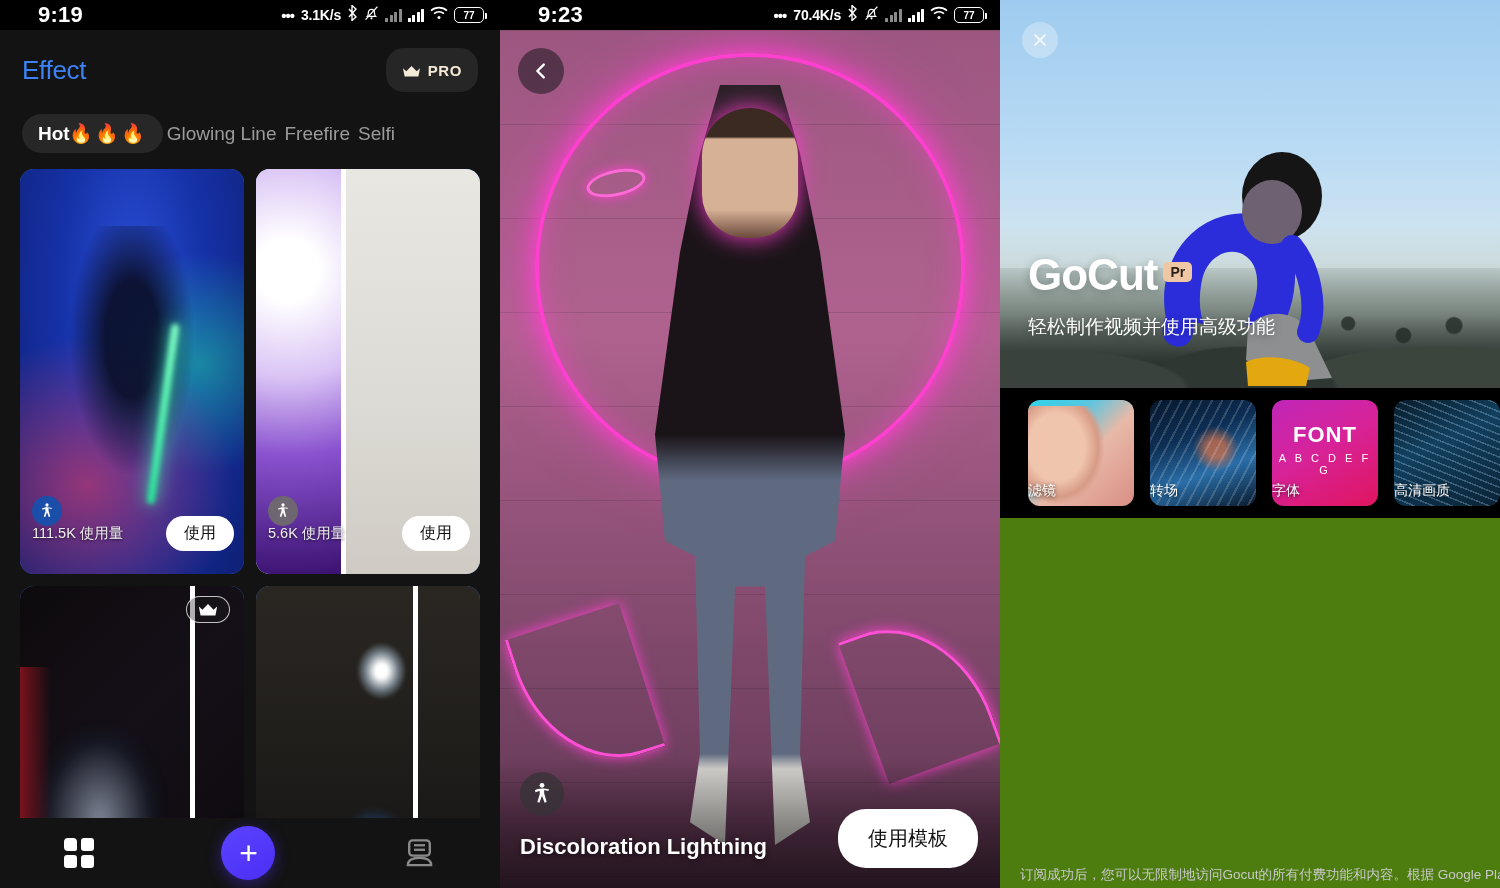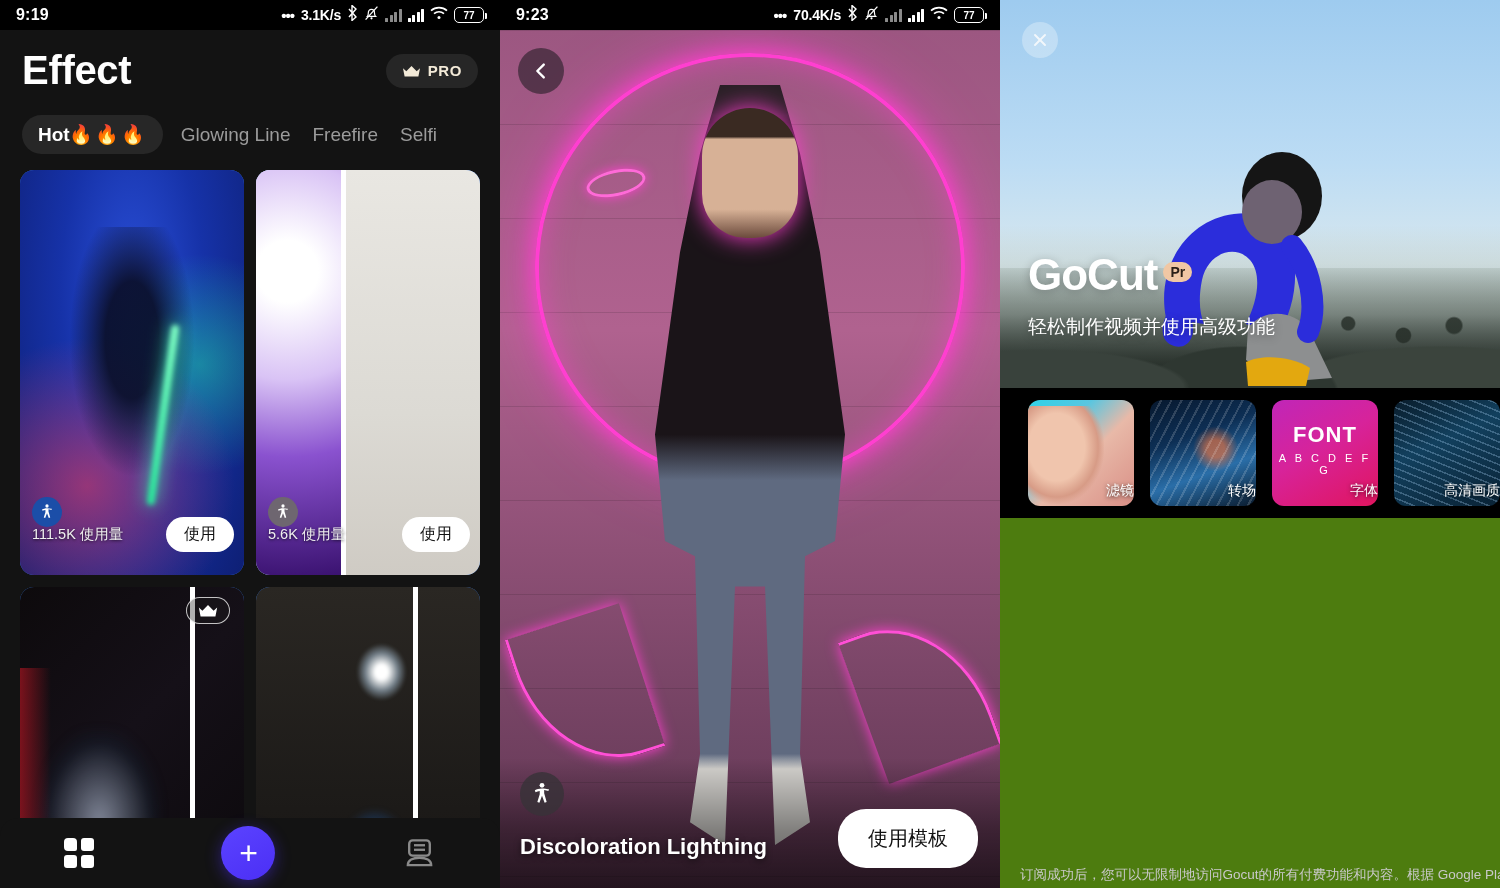--- a/index.html
+++ b/index.html
@@ -14,21 +14,21 @@
   .panel-a { width: 500px; background: #131313; }
   .panel-b { width: 500px; background: #000; }
   .panel-c { width: 500px; background: #4d7c0f; }
 
   
   .statusbar {
     height: 30px; background: #000; color: #fff;
     display: flex; align-items: center; justify-content: space-between;
     padding: 0 16px; position: relative; z-index: 40;
   }
-  .sb-time { font-size: 16px; font-weight: 700; letter-spacing: .2px; }
+  .sb-time { font-size: 22px; font-weight: 700; letter-spacing: .2px; margin-left: 22px; }
   .sb-right { display: flex; align-items: center; gap: 6px; }
   .sb-speed { font-size: 14px; font-weight: 700; letter-spacing: -.2px; }
   .sb-dots { letter-spacing: -1px; font-size: 15px; font-weight: 900; margin-right: 1px;}
   .ico { display: inline-block; vertical-align: middle; }
   .bars { display: inline-flex; align-items: flex-end; gap: 1.5px; height: 13px; }
   .bars i { display:block; width: 3px; background: #fff; border-radius: .5px; }
   .bars.dim i { background: #8a8a8a; }
   .bars i:nth-child(1){height:4px} .bars i:nth-child(2){height:6.5px}
   .bars i:nth-child(3){height:9.5px} .bars i:nth-child(4){height:13px}
   .batt {
@@ -37,30 +37,30 @@
     display: flex; align-items: center; justify-content: center;
     position: relative;
   }
   .batt:after{content:"";position:absolute;right:-4px;top:4.5px;width:2px;height:6px;background:#fff;border-radius:0 1px 1px 0;}
 
   
   .a-header {
     display: flex; align-items: center; justify-content: space-between;
     padding: 18px 22px 0 22px;
   }
-  .a-title { color: #ffffff; font-size: 40px; font-weight: 700; letter-spacing: -.3px; }
+  .a-title { color: #3b82f6; font-size: 26px; font-weight: 400; letter-spacing: -.3px; }
   .pro-pill {
-    background: #262626; border-radius: 18px; height: 34px; padding: 0 16px;
+    background: #262626; border-radius: 18px; height: 44px; padding: 0 16px;
     display: flex; align-items: center; gap: 7px;
   }
   .pro-pill .lbl { color: #f3ead8; font-size: 15px; font-weight: 700; letter-spacing: .6px; }
   .crown { width: 19px; height: 13px; }
 
   .a-tabs {
-    display: flex; align-items: center; gap: 14px;
+    display: flex; align-items: center; gap: 0;
     padding: 22px 22px 0 22px; white-space: nowrap;
   }
   .tab { color: #9b9b9b; font-size: 19px; padding: 8px 4px; }
   .tab.active {
     color: #fff; font-weight: 700; background: #272727;
     border-radius: 20px; padding: 8px 16px;
   }
   .flames { letter-spacing: 2px; }
 
   .a-grid {
@@ -224,28 +224,28 @@
                         radial-gradient(circle at 80% 48%, rgba(40,48,42,.85) 0 4%, transparent 5%); }
   .skater { position:absolute; left: 96px; top: 128px; width: 300px; height: 260px; }
   .c-close {
     position: absolute; left: 22px; top: 22px; width: 36px; height: 36px; border-radius:50%;
     background: rgba(255,255,255,.30); display:flex; align-items:center; justify-content:center;
   }
   .brand { position: absolute; left: 28px; bottom: 88px; display: flex; align-items: flex-start; gap: 6px; }
   .brand-name { color:#fff; font-size: 44px; font-weight: 700; letter-spacing: -1px;
                 text-shadow: 0 2px 10px rgba(0,0,0,.25); }
   .brand-badge { background:#f0c7a4; color:#2a2018; font-size: 14px; font-weight: 700;
-                border-radius: 10px; padding: 2px 7px; margin-top: 12px; }
+                border-radius: 5px; padding: 2px 7px; margin-top: 12px; }
   .brand-sub { position: absolute; left: 28px; bottom: 48px; color:#fff; font-size: 19px;
                text-shadow: 0 2px 8px rgba(0,0,0,.35); }
 
   .c-thumbs { display: flex; gap: 16px; padding: 12px 0 12px 28px; background: #000; }
   .thumb { position: relative; width: 106px; height: 106px; border-radius: 12px;
            flex: 0 0 auto; overflow: hidden; }
-  .thumb .lbl { position:absolute; left:0; right:0; bottom: 6px; text-align:right;
+  .thumb .lbl { position:absolute; left:0; right:0; bottom: 6px; text-align:left;
                 color:#fff; font-size: 14px; text-shadow: 0 1px 4px rgba(0,0,0,.8); }
   .t-filter { background: linear-gradient(135deg,#2fd2e8 0%, #59c6e0 30%, #e8b9a8 55%, #d98f86 100%); }
   .t-filter:before{content:"";position:absolute;left:-14%;top:6%;width:86%;height:92%;
       background:radial-gradient(ellipse at 48% 42%, #f0c5ad 0 42%, #d79b86 62%, transparent 72%);}
   .t-trans { background: linear-gradient(160deg,#07182e 0%, #0d2f55 35%, #2a6ea8 65%, #0a1b2e 100%); }
   .t-trans:before{content:"";position:absolute;inset:0;
       background: repeating-linear-gradient(118deg, rgba(255,255,255,.16) 0 2px, transparent 2px 9px),
                   radial-gradient(circle at 62% 46%, rgba(255,120,60,.6) 0 10%, transparent 26%);}
   .t-font { background: linear-gradient(150deg,#c026b8 0%, #d7239a 45%, #e0155f 100%); }
   .t-font .big { position:absolute; left:0; right:0; top:22px; text-align:center; color:#fff;

